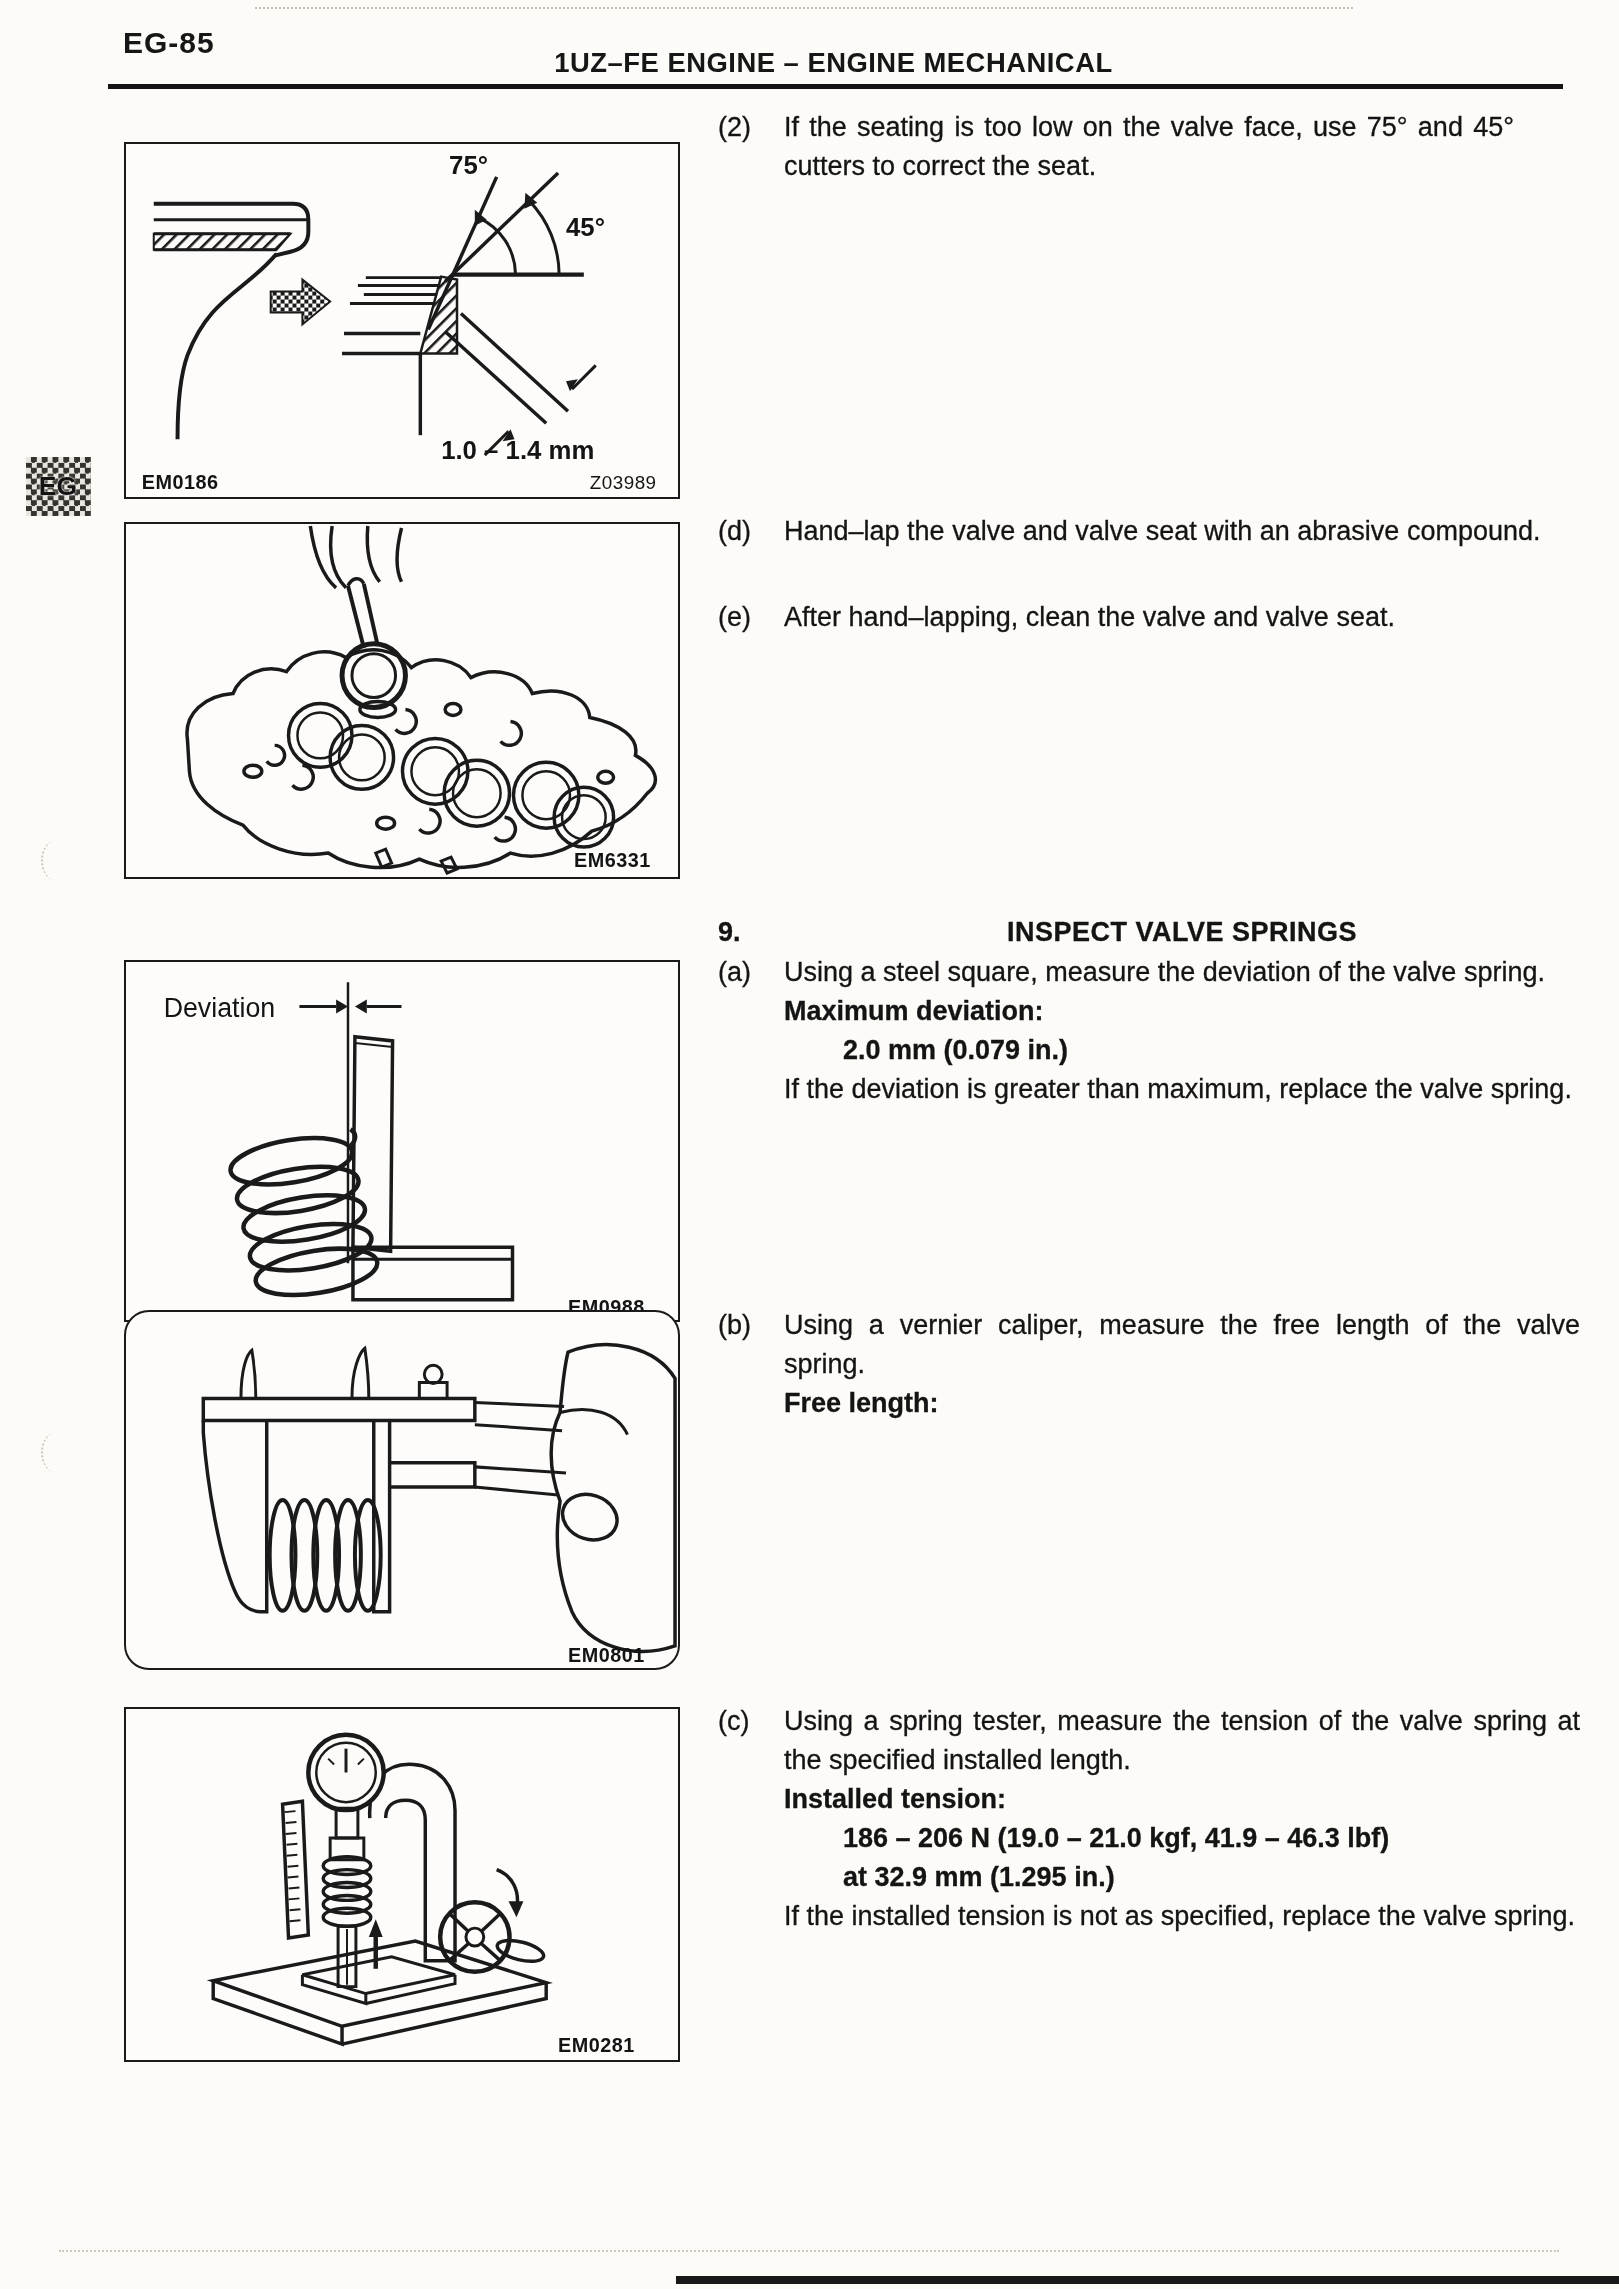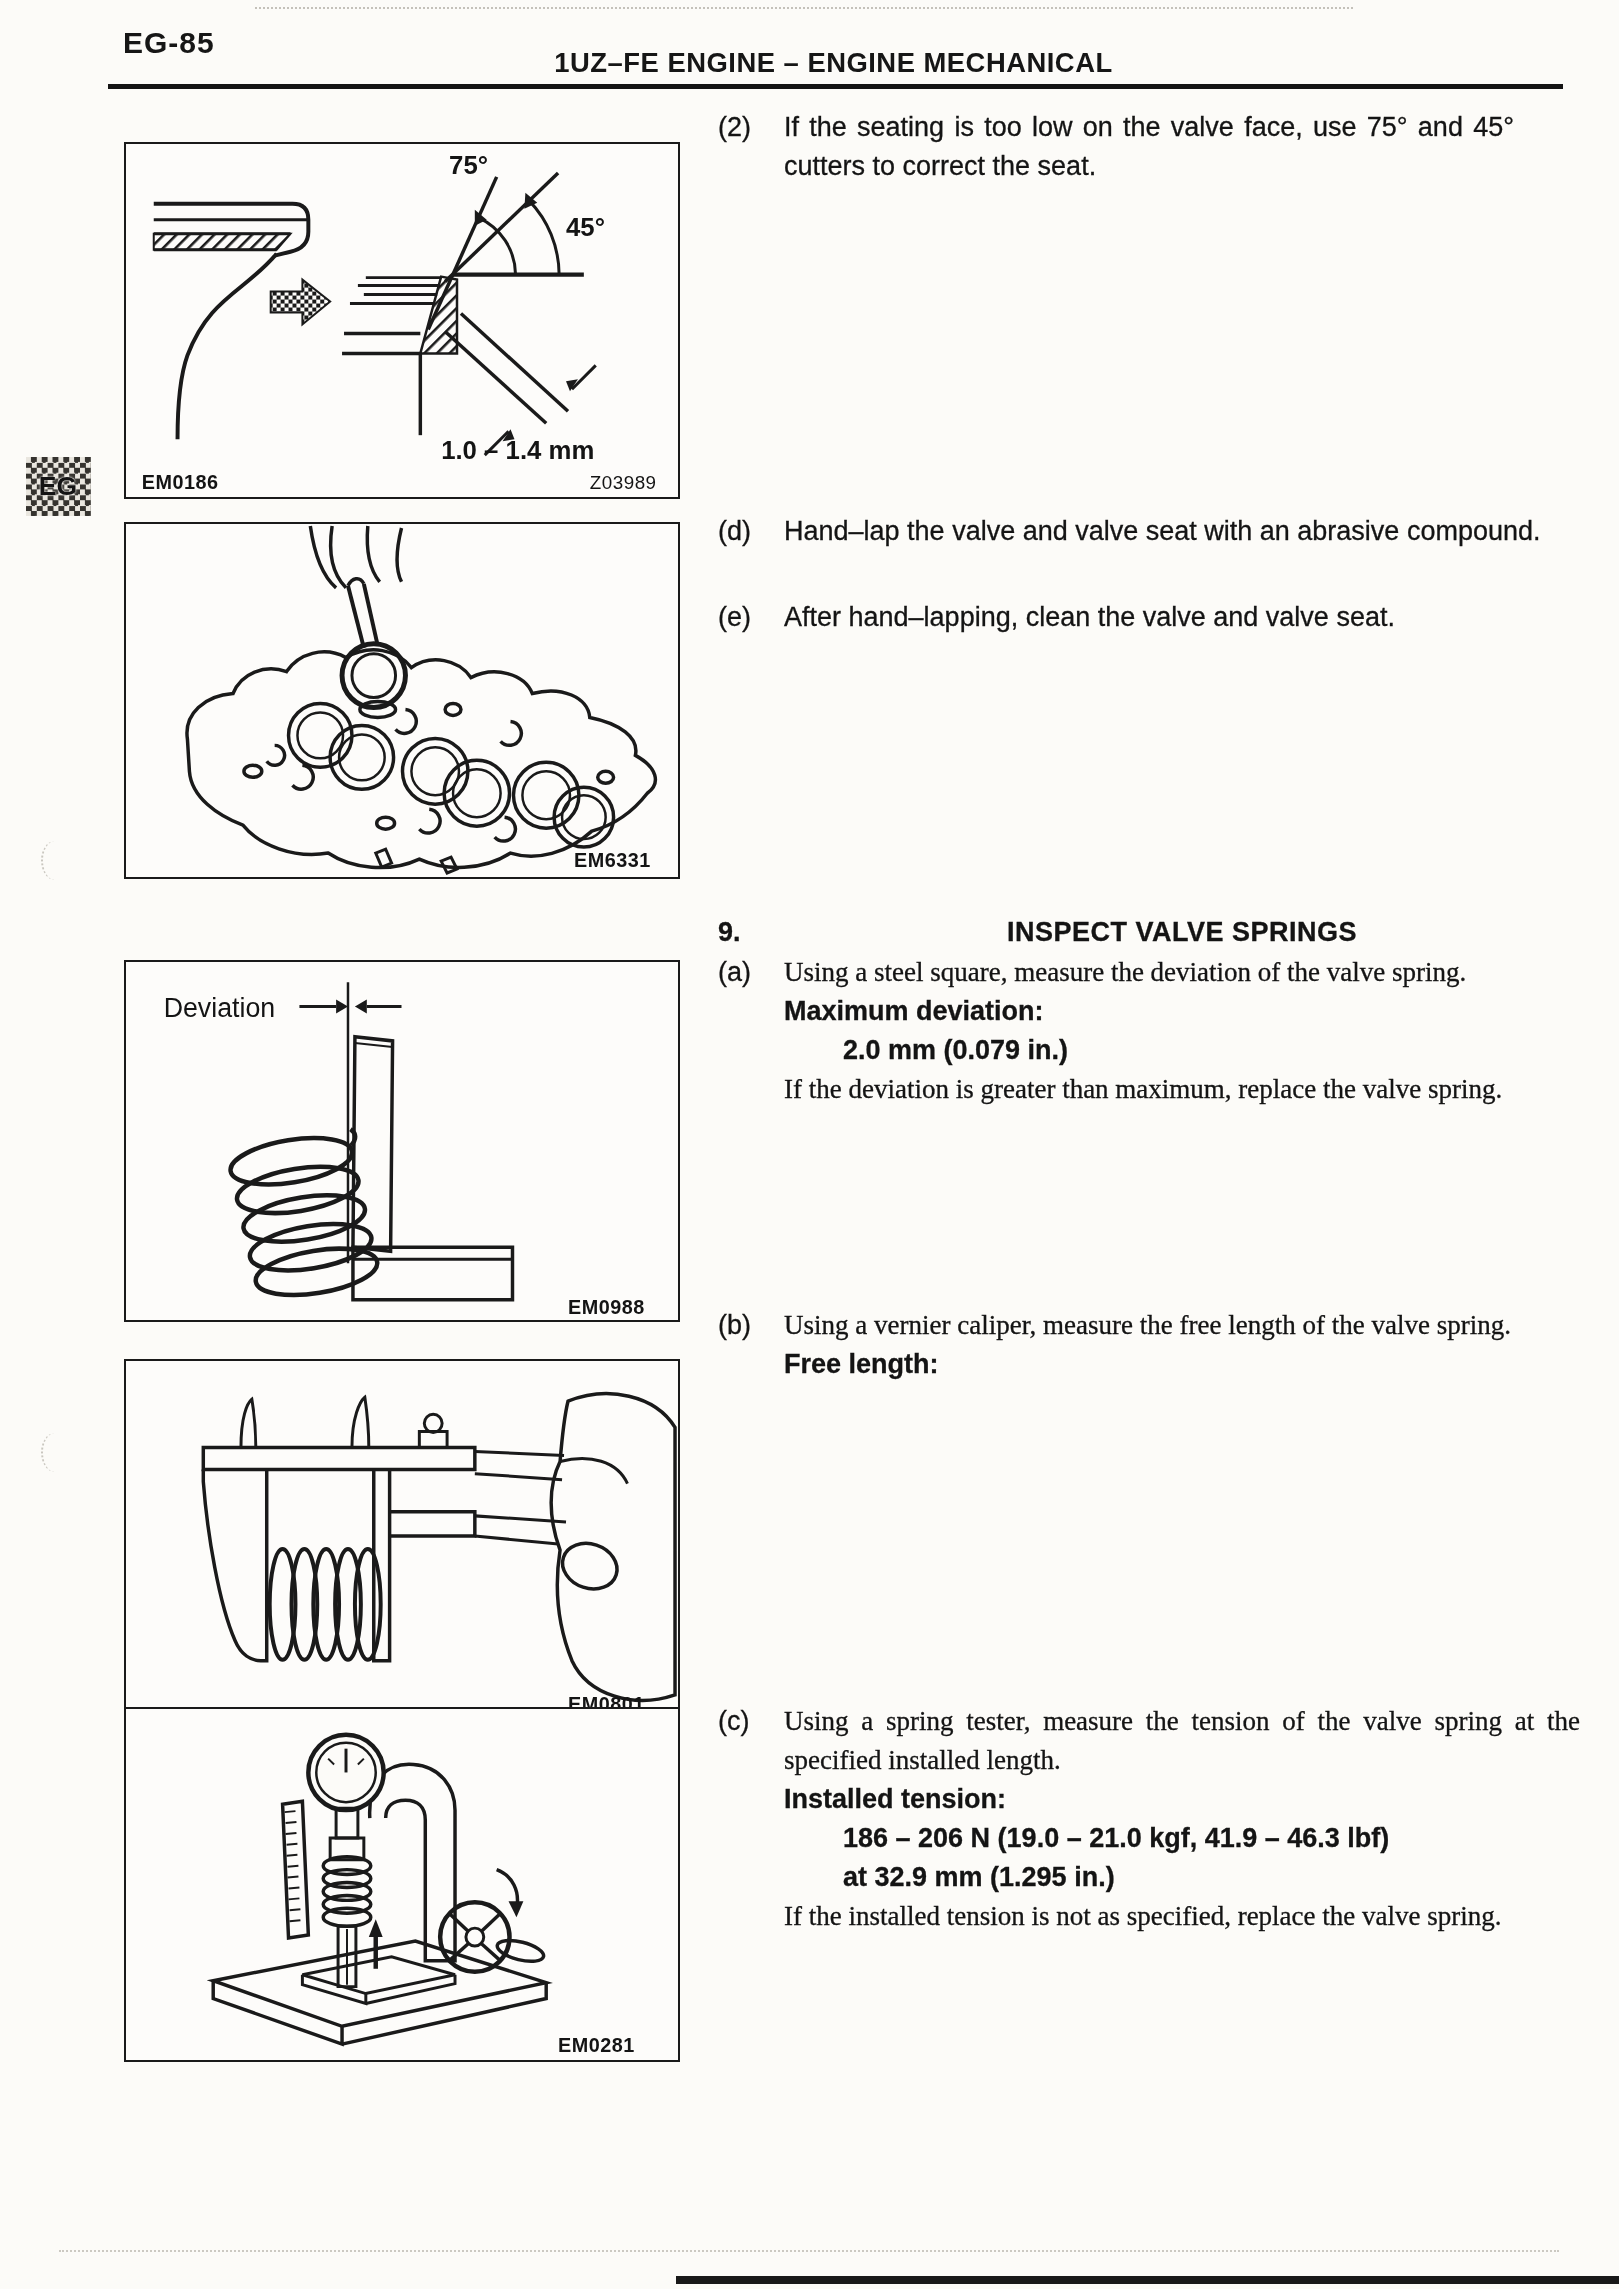--- a/index.html
+++ b/index.html
@@ -31,21 +31,21 @@
   .tblock{position:absolute;left:718px;width:868px;display:flex;
           font-size:27px;line-height:39px;color:#141414;
           -webkit-text-stroke:0.3px #141414;}
   .tlabel{flex:0 0 66px;}
   .tbody{flex:none;width:796px;text-align:justify;}
   .tbody.narrow{width:730px;}
   .heading{font-weight:bold;letter-spacing:0.5px;text-align:center;}
   .bold{font-weight:bold;}
   .spec{font-weight:bold;text-align:left;}
   .specv{font-weight:bold;text-align:left;padding-left:59px;}
-  .para{text-align:justify;font-family:Liberation Serif, serif;}
+  .para{text-align:justify;}
   
   .noise-top{position:absolute;left:255px;top:6.9px;width:1098px;border-top:2px dotted #c4c1ba;}
   .noise-bottom{position:absolute;left:59px;top:2250px;width:1500px;border-top:2px dotted #ccc9c2;}
   .edge-strip{position:absolute;left:676px;top:2276px;width:943px;height:7.8px;background:#191919;}
   .pencil-mark{position:absolute;width:25.5px;height:39px;border-left:2px dotted #c9c6bf;border-radius:50% 0 0 50%;}
 </style>
 </head>
 <body>
 
 <div class="page">
@@ -195,21 +195,21 @@
           <ellipse cx="182" cy="283" rx="62" ry="21"></ellipse>
           <ellipse cx="184" cy="308" rx="62" ry="21"></ellipse>
           <path d="M238,190 q10,-8 2,-16"></path>
         </g>
       </g>
       <text class="fig-label" x="38" y="54" style="font-weight:normal;font-size:27px;">Deviation</text>
       <text class="fig-code" x="446" y="348">EM0988</text>
     </svg>
   </figure>
 
-  <figure class="figbox" style="top:1359px;height:356px;">
+  <figure class="figbox" style="top:1310px;height:356px;border-radius:25px;">
     <svg viewBox="0 0 557 354" preserveAspectRatio="none">
       <g fill="none" stroke="#1a1a1a" stroke-width="3.5">
 
         <path d="M78,86 H352 V108 H78 Z"></path>
 
         <path d="M116,86 C116,56 122,42 127,38 C130,56 131,72 131,86" stroke-width="3"></path>
         <path d="M228,86 C228,56 236,40 241,36 C244,56 245,72 245,86" stroke-width="3"></path>
 
         <path d="M296,86 V70 H324 V86" stroke-width="3"></path>
         <circle cx="310" cy="62" r="9" stroke-width="3"></circle>

